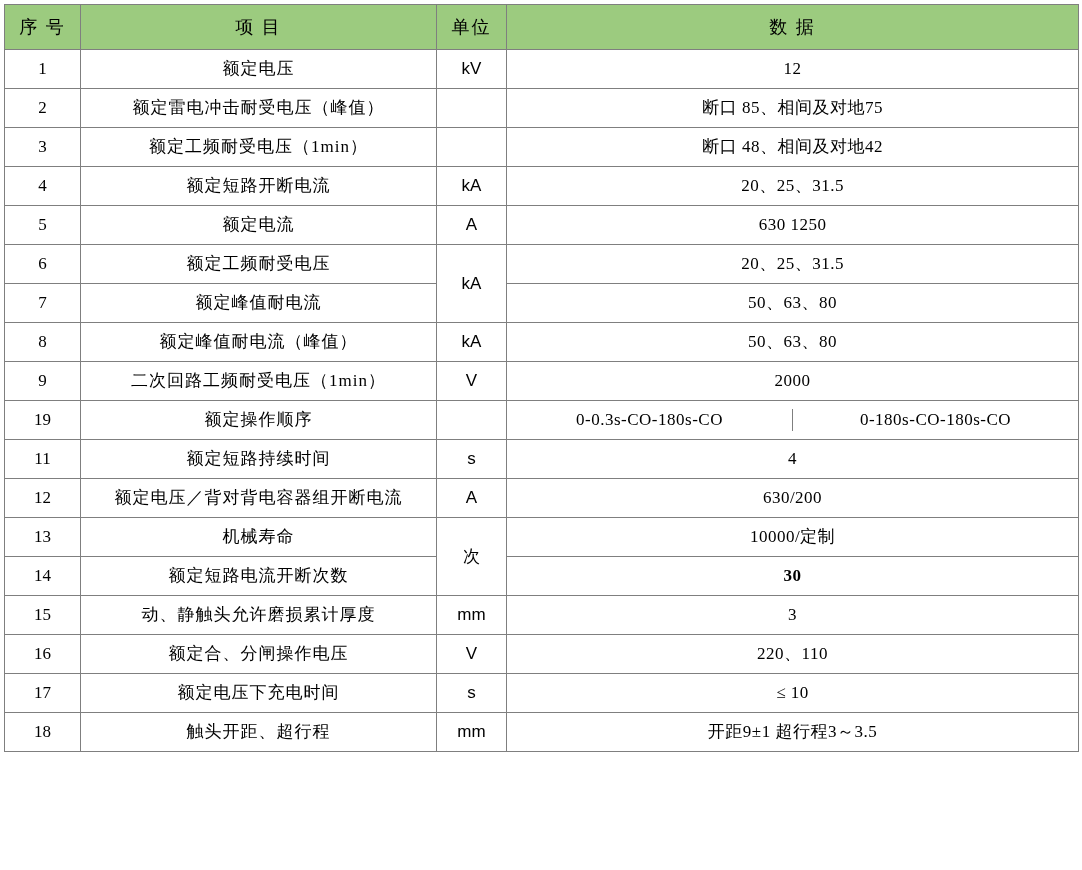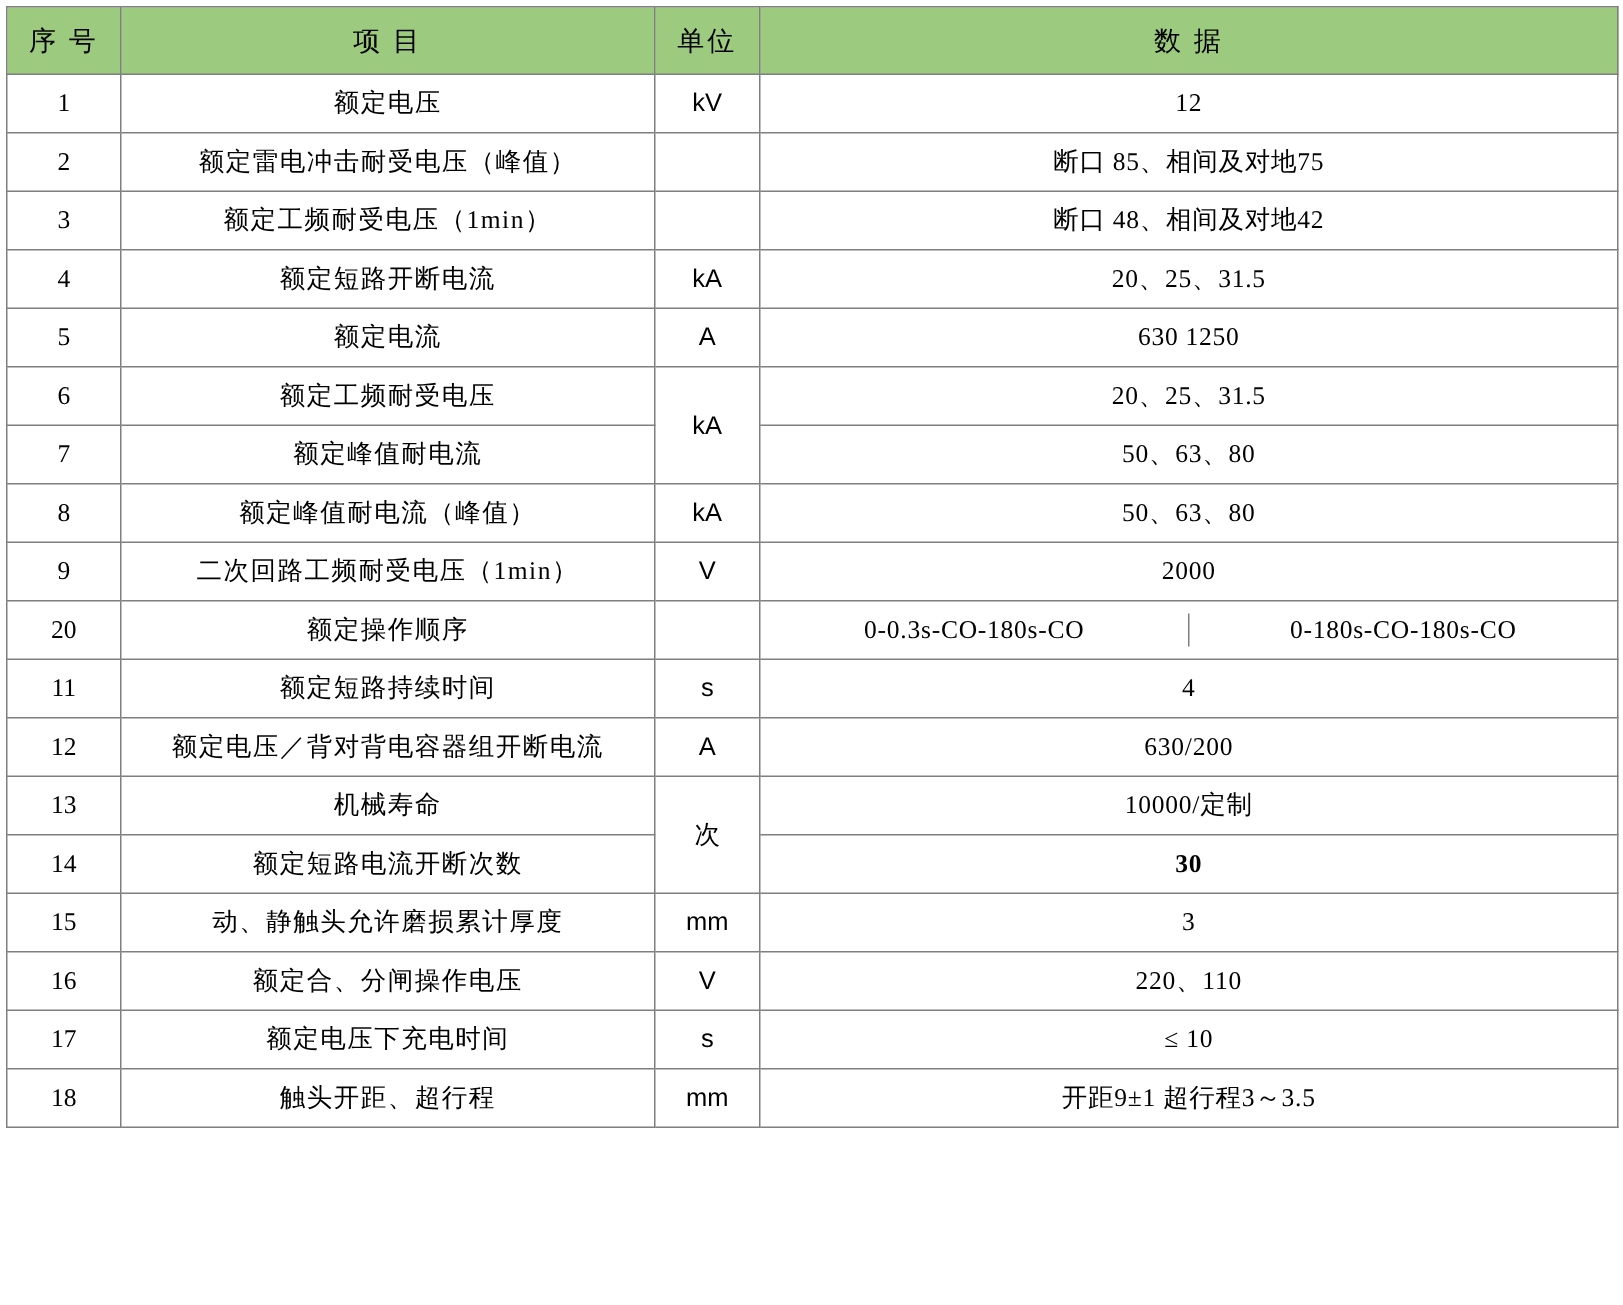--- a/index.html
+++ b/index.html
@@ -149,21 +149,21 @@
       </tr>
 
       <tr>
         <td class="no-col">9</td>
         <td class="item-col">二次回路工频耐受电压（1min）</td>
         <td class="unit-col">V</td>
         <td class="data-col">2000</td>
       </tr>
 
       <tr>
-        <td class="no-col tall">20</td>
+        <td class="no-col tall">19</td>
         <td class="item-col tall">额定操作顺序</td>
         <td class="unit-col tall"></td>
         <td class="data-col tall" style="padding:0;">
           <div class="split-data">
             <span class="left-cell">0-0.3s-CO-180s-CO</span>
             <span>0-180s-CO-180s-CO</span>
           </div>
         </td>
       </tr>
 

